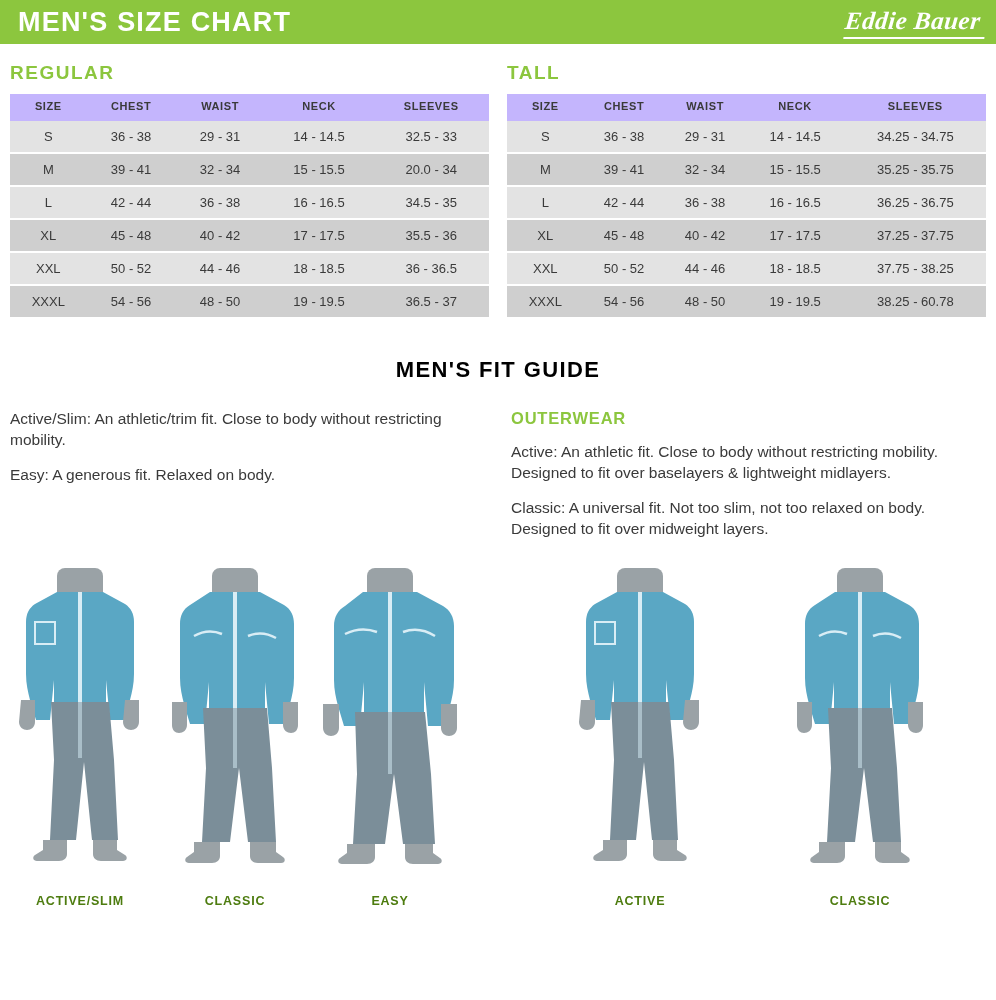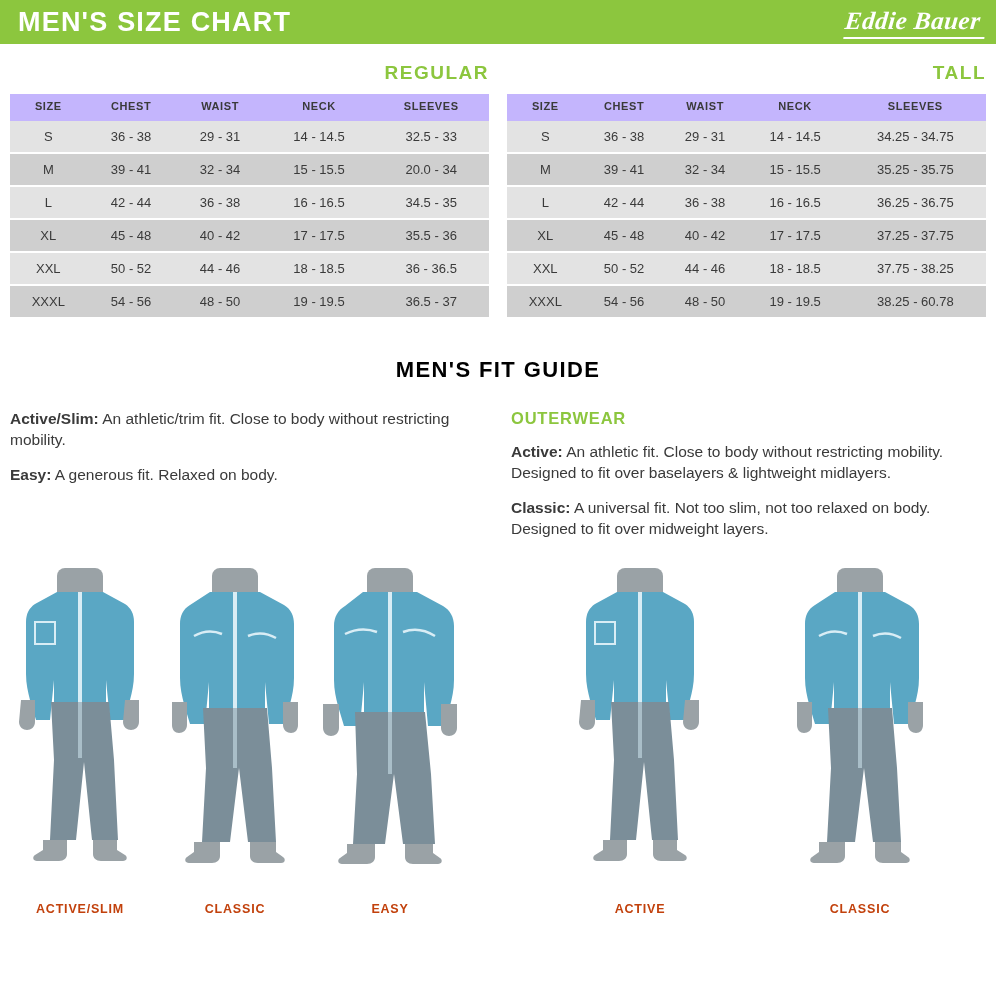--- a/index.html
+++ b/index.html
@@ -58,21 +58,21 @@
     display: flex;
     padding: 14px 10px 0 10px;
     box-sizing: border-box;
     gap: 18px;
   }
   .table-block {
     flex: 1 1 0;
     min-width: 0;
   }
   .table-caption {
-    text-align: right;
+    text-align: left;
     color: #8cc63e;
     font-size: 19px;
     font-weight: bold;
     letter-spacing: 1.5px;
     margin: 4px 0 10px 0;
   }
   table.size-table {
     width: 100%;
     border-collapse: collapse;
     font-size: 13px;
@@ -122,41 +122,41 @@
     font-size: 16.5px;
     font-weight: bold;
     letter-spacing: 0.8px;
   }
   .fit-p {
     margin: 0 0 14px 0;
     font-size: 15.5px;
     line-height: 1.35;
     color: #3a3a3a;
   }
-  .fit-p b { font-weight: bold; margin-top: 12px; }
+  .fit-p b { font-weight: normal; margin-top: 12px; }
 
   
   .figures {
     position: relative;
     margin-top: 8px;
     height: 350px;
   }
   .fig {
     position: absolute;
     top: 0;
     width: 150px;
     text-align: center;
   }
   .fig svg { display: block; }
   .fig-label {
     font-size: 12.5px;
     font-weight: bold;
     letter-spacing: 0.8px;
-    color: #c2410c;
-    margin-top: 20px;
+    color: #4d7c0f;
+    margin-top: 12px;
   }
 </style>
 </head>
 <body>
 
 <div class="header">
   <div class="header-title">MEN'S SIZE CHART</div>
   <div class="brand-logo">Eddie Bauer</div>
 </div>
 

